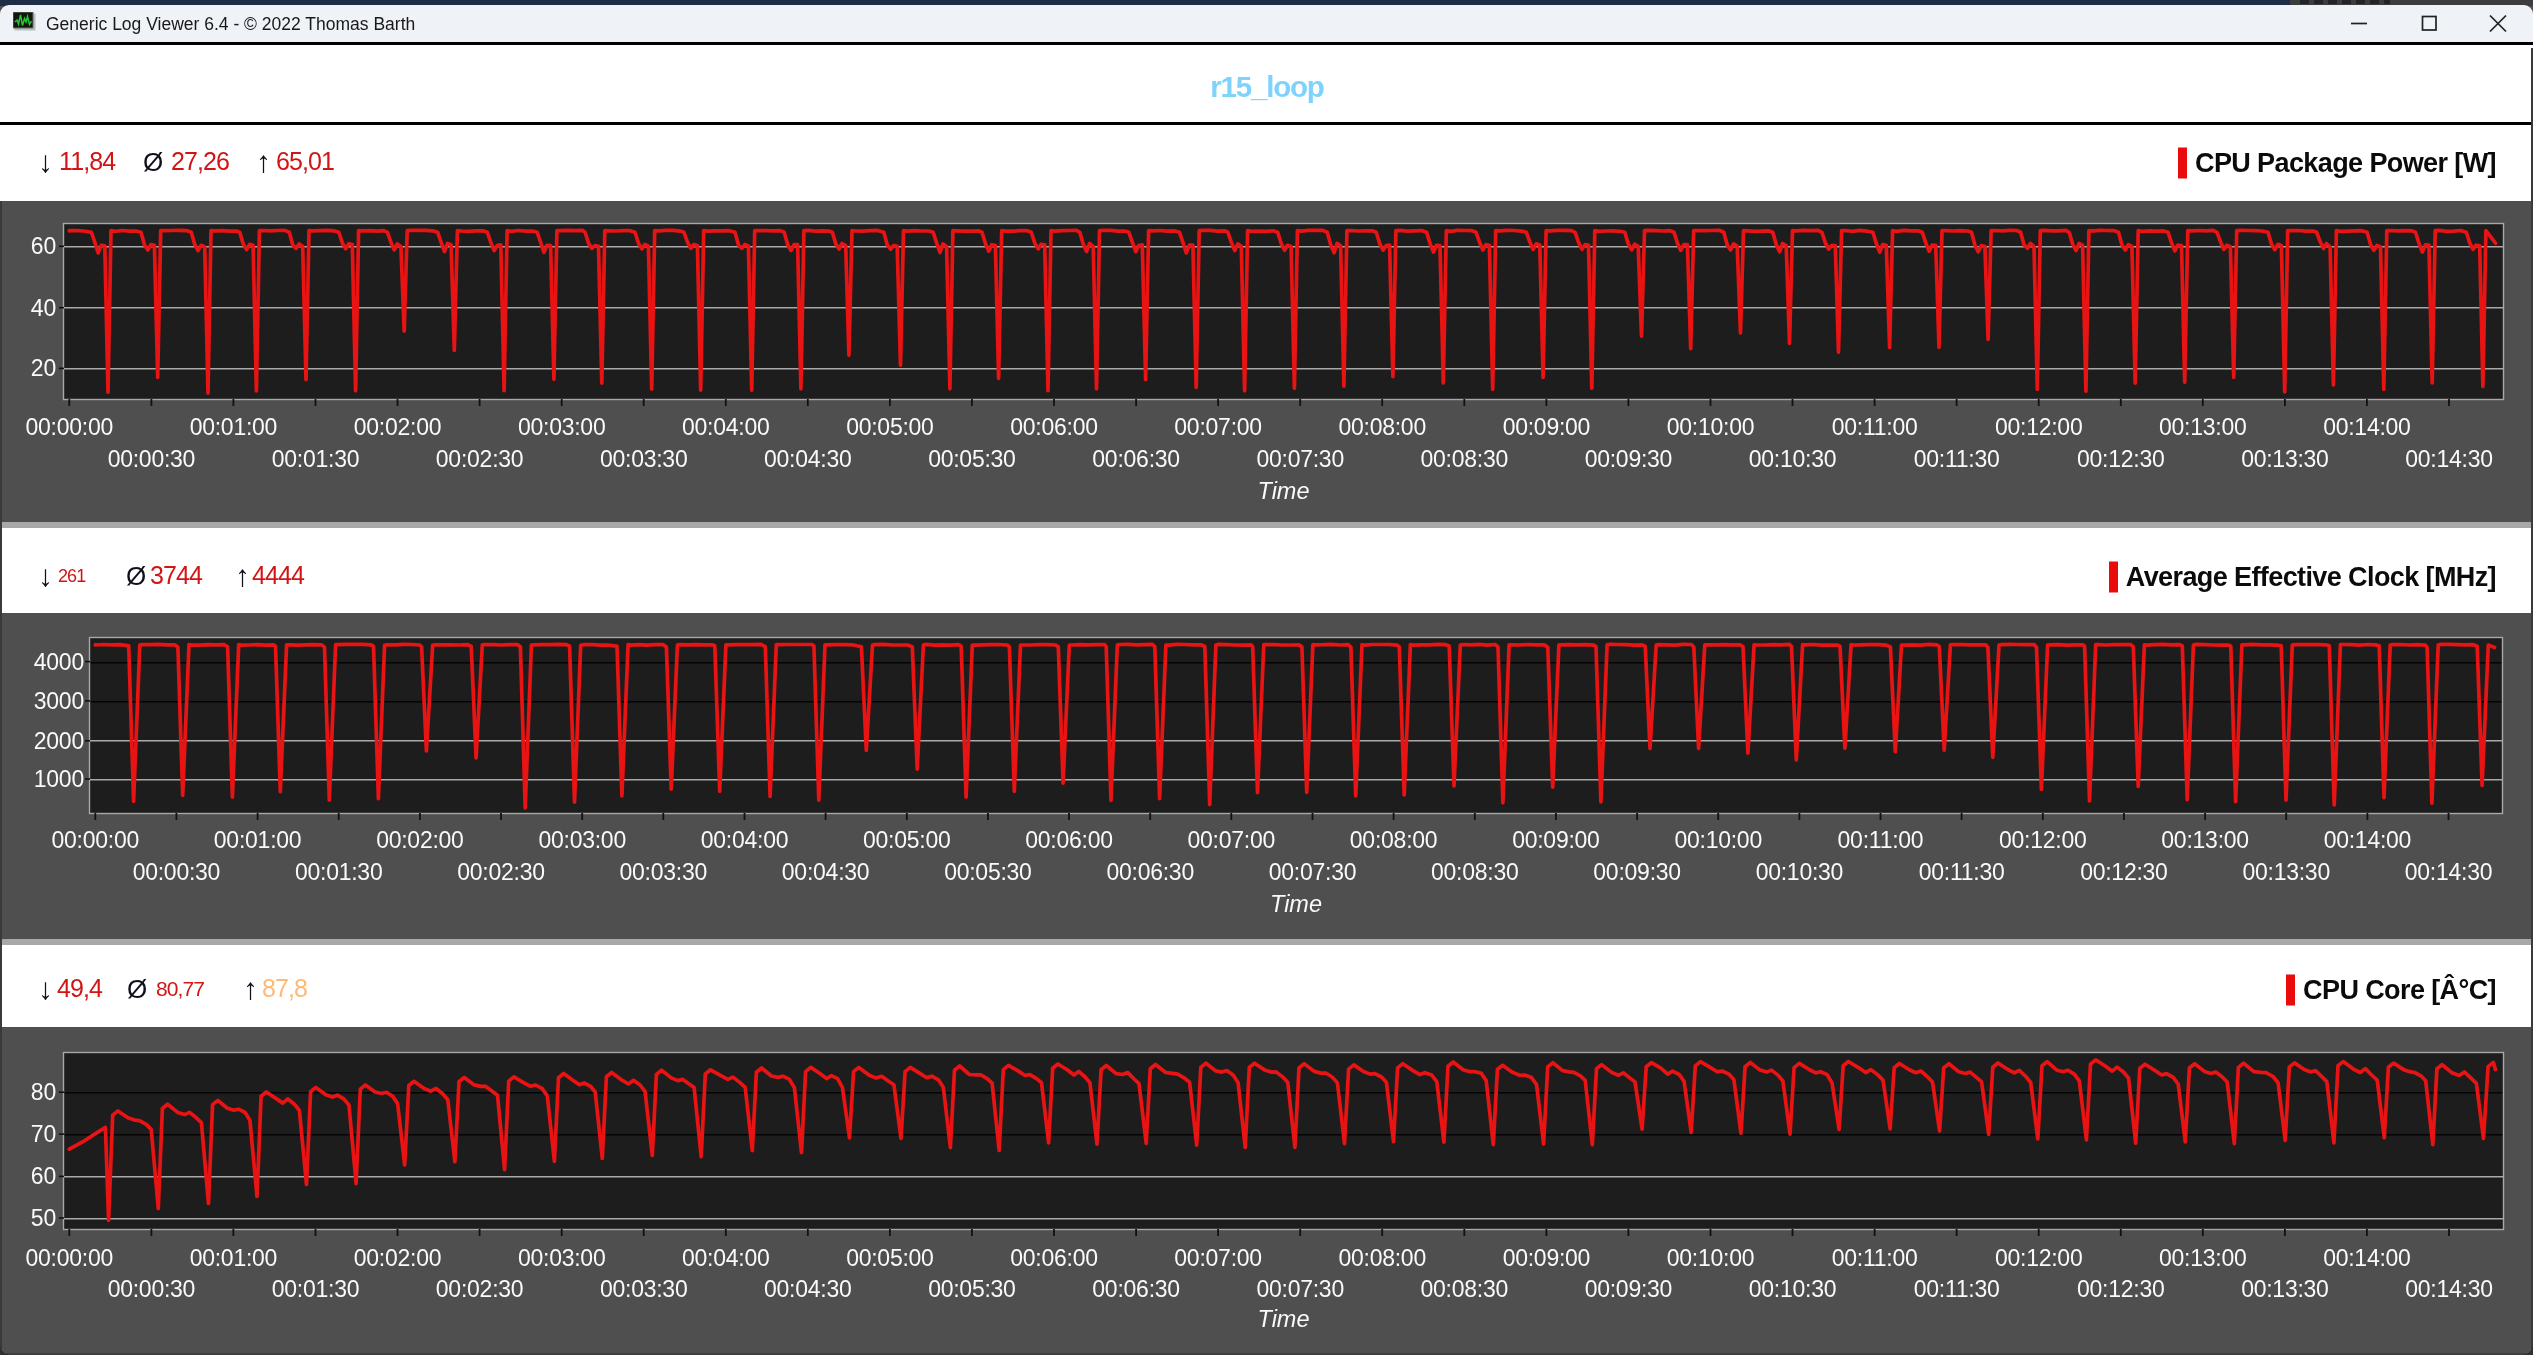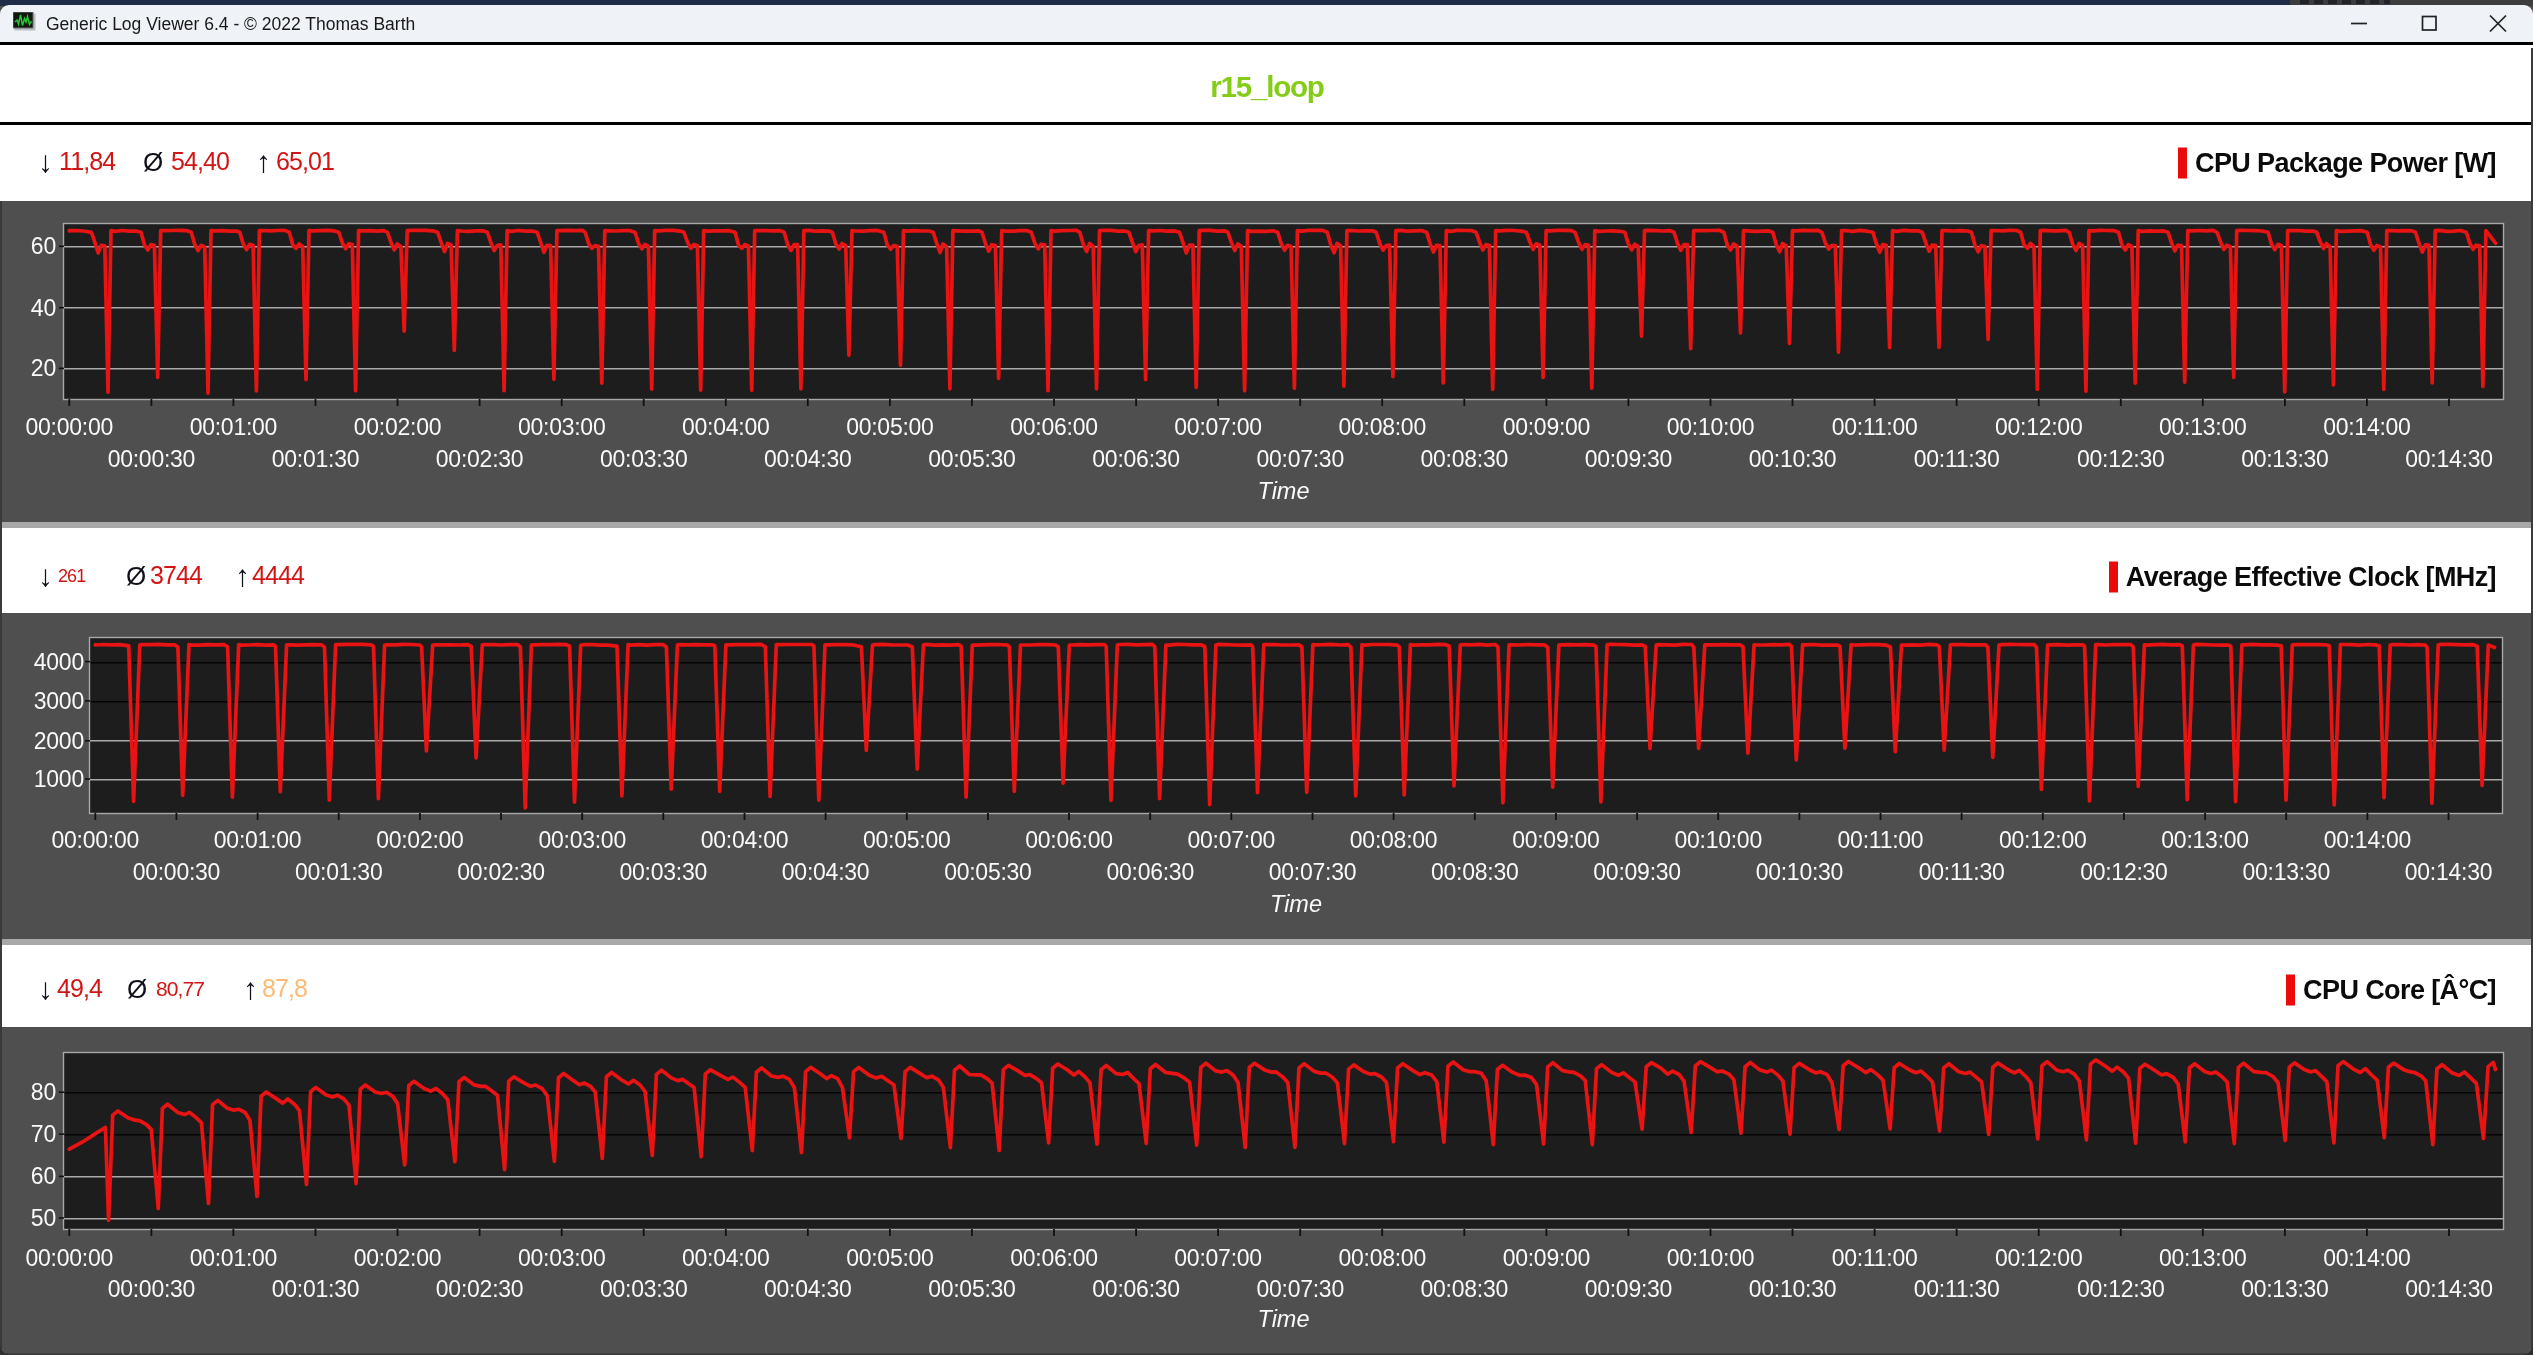--- a/index.html
+++ b/index.html
@@ -15,27 +15,27 @@
 </svg>
 <span class="abs" style="left:46px;top:24px;transform:translateY(-50%);font-size:17.5px;color:#191919">Generic Log Viewer 6.4 - © 2022 Thomas Barth</span>
 <svg class="abs" style="left:2340px;top:5px" width="180" height="40">
 <line x1="11" y1="18.5" x2="27" y2="18.5" stroke="#222" stroke-width="1.7"></line>
 <rect x="82.5" y="11.5" width="13.5" height="13.5" fill="none" stroke="#222" stroke-width="1.7"></rect>
 <line x1="150" y1="10.5" x2="166" y2="26.5" stroke="#222" stroke-width="1.7"></line>
 <line x1="166" y1="10.5" x2="150" y2="26.5" stroke="#222" stroke-width="1.7"></line>
 </svg>
 <div class="abs" style="left:0;top:42px;width:2533px;height:3px;background:#000"></div>
 <div class="abs" style="left:0;top:45px;width:2533px;height:77px;background:#fff"></div>
-<span class="abs" style="left:1267px;top:88px;transform:translate(-50%,-53%);font-size:29.5px;letter-spacing:-1.2px;font-weight:bold;color:#84cc16">r15_loop</span>
+<span class="abs" style="left:1267px;top:88px;transform:translate(-50%,-53%);font-size:29.5px;letter-spacing:-1.2px;font-weight:bold;color:#7dd3fc">r15_loop</span>
 <div class="abs" style="left:0;top:122px;width:2533px;height:3px;background:#000"></div>
 <div class="abs" style="left:0;top:125px;width:2533px;height:76px;background:#fff"></div>
 <span style="position:absolute;left:38px;top:163px;transform:translateY(-53%);font-size:30px;color:#10101c">↓</span>
 <span style="position:absolute;left:59px;top:163px;transform:translateY(-54%);font-size:25px;letter-spacing:-0.9px;color:#d31414">11,84</span>
 <span style="position:absolute;left:143px;top:163px;transform:translateY(-53%);font-size:26px;color:#10101c">Ø</span>
-<span style="position:absolute;left:171px;top:163px;transform:translateY(-54%);font-size:25px;letter-spacing:-0.9px;color:#d31414">54,40</span>
+<span style="position:absolute;left:171px;top:163px;transform:translateY(-54%);font-size:25px;letter-spacing:-0.9px;color:#d31414">27,26</span>
 <span style="position:absolute;left:256px;top:163px;transform:translateY(-53%);font-size:30px;color:#10101c">↑</span>
 <span style="position:absolute;left:276px;top:163px;transform:translateY(-54%);font-size:25px;letter-spacing:-0.9px;color:#d31414">65,01</span>
 <span style="position:absolute;right:37px;top:163px;transform:translateY(-50%);display:flex;align-items:center;white-space:nowrap">
     <span style="width:9px;height:31px;background:#ea0c0c;margin-right:8px"></span>
     <span style="font-size:27px;font-weight:bold;letter-spacing:-0.6px;color:#0b0b0b">CPU Package Power [W]</span>
   </span>
 <div class="abs" style="left:0;top:522px;width:2533px;height:6px;background:#a8a8a8"></div>
 <div class="abs" style="left:0;top:528px;width:2533px;height:85px;background:#fff"></div>
 <span style="position:absolute;left:38px;top:577px;transform:translateY(-53%);font-size:30px;color:#10101c">↓</span>
 <span style="position:absolute;left:58px;top:577px;transform:translateY(-54%);font-size:18px;letter-spacing:-0.9px;color:#d31414">261</span>

